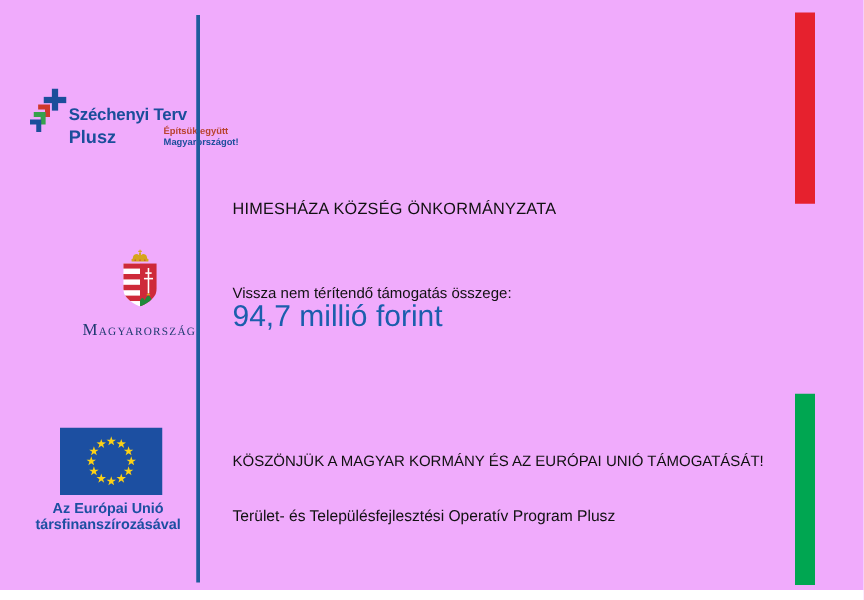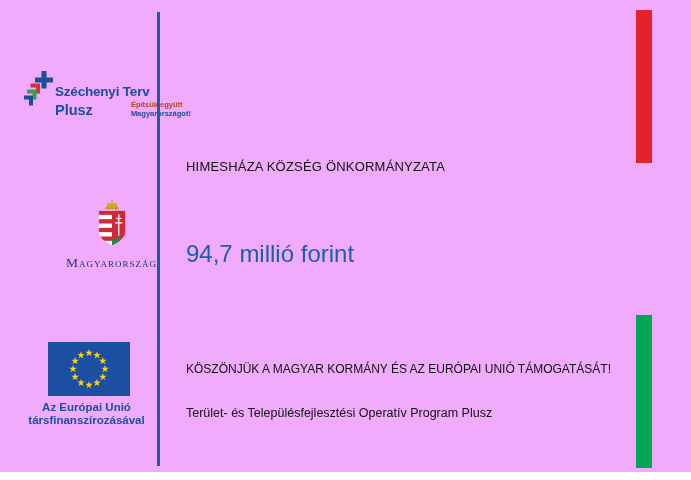--- a/index.html
+++ b/index.html
@@ -138,20 +138,21 @@
     </svg>
     <div class="eu-text">
       <div>Az Európai Unió</div>
       <div>társfinanszírozásával</div>
     </div>
   </div>
 
   <div class="separator"></div>
 
   <div class="beneficiary">HIMESHÁZA KÖZSÉG ÖNKORMÁNYZATA</div>
+  <div class="grant-label">Vissza nem térítendő támogatás összege:</div>
   <div class="grant-amount">94,7 millió forint</div>
   <div class="thanks">KÖSZÖNJÜK A MAGYAR KORMÁNY ÉS AZ EURÓPAI UNIÓ TÁMOGATÁSÁT!</div>
   <div class="program">Terület- és Településfejlesztési Operatív Program Plusz</div>
 
   <div class="bar bar-red"></div>
   <div class="bar bar-green"></div>
 
 </div>
 
 </body></html>

